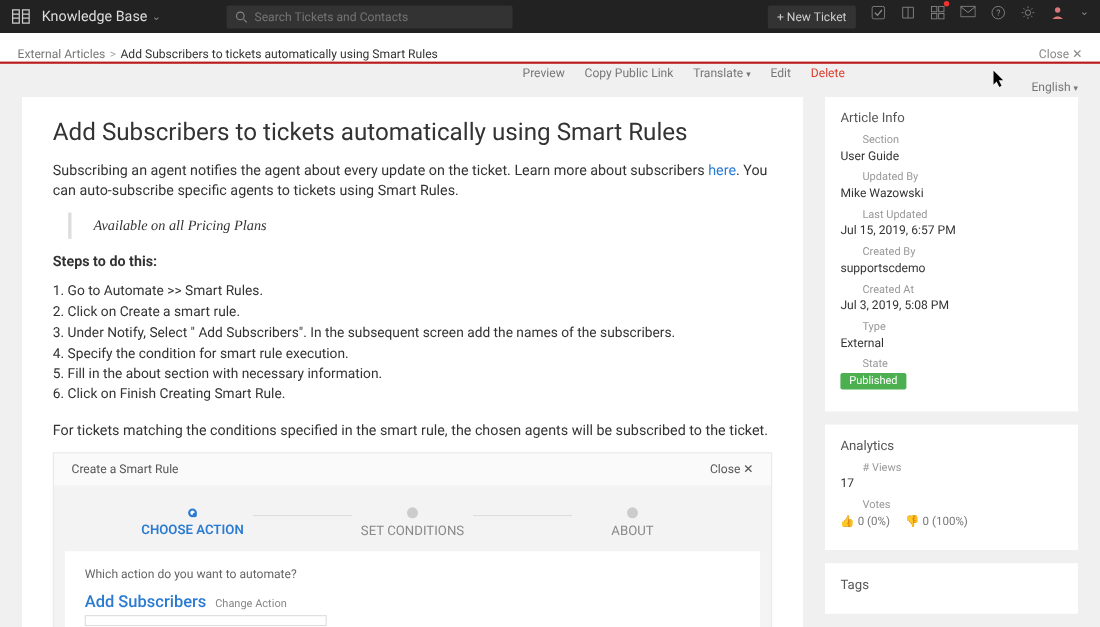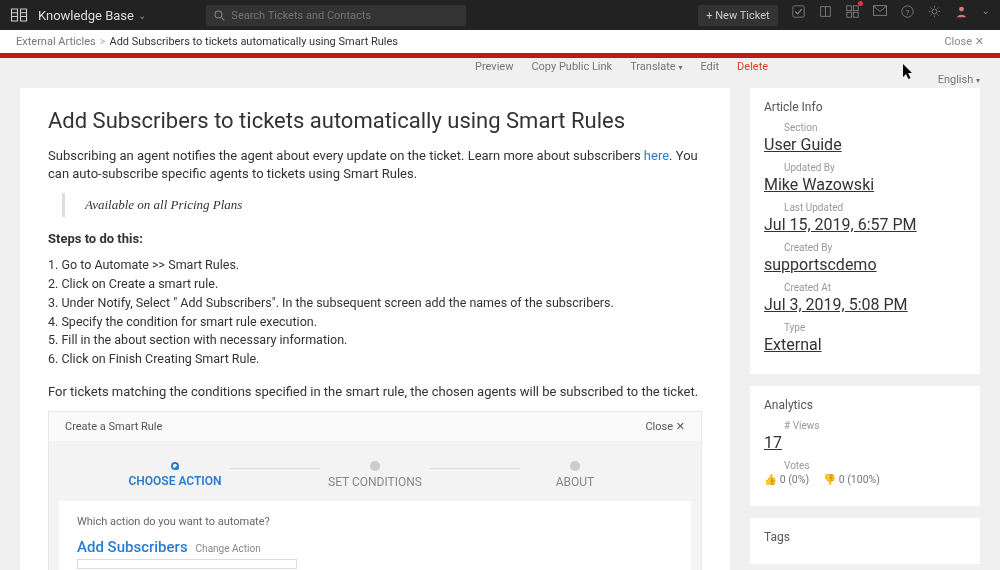--- a/index.html
+++ b/index.html
@@ -8,21 +8,21 @@
   .topbar { background: #222; height: 30px; display: flex; align-items: center; padding: 0 10px; color: #aaa; font-size: 12px; }
   .topbar .logo { margin-right: 10px; display:flex; align-items:center;}
   .topbar .kb-title { color: #ddd; font-size: 13px; margin-right: 4px; }
   .topbar .chev { font-size:10px; color:#888; margin-right: 60px;}
   .topbar .search { background: #333; display: flex; align-items: center; padding: 4px 8px; border-radius: 2px; width: 260px; }
   .topbar .search input { background: transparent; border: none; color: #999; font-size: 11px; width: 100%; outline:none;}
   .topbar .right { margin-left: auto; display: flex; align-items: flex-start; gap: 14px; padding-left: 28px; }
   .newticket { background: #333; padding: 4px 8px; color: #ccc; font-size: 11px; border-radius:2px; }
   .topbar .icon { font-size: 12px; color: #888; }
   
-  .crumb-bar { background: #fff; height: 28px; border-bottom: 5px solid #b91c1c; display: flex; align-items: center; padding: 0 16px; font-size: 11px; color: #888; }
+  .crumb-bar { background: #fff; height: 28px; border-bottom: 2px solid #b91c1c; display: flex; align-items: flex-end; padding: 0 16px; font-size: 11px; color: #888; }
   .crumb-bar a { color: #777; text-decoration: none; }
   .crumb-bar .sep { margin: 0 4px; color:#aaa; }
   .crumb-bar .current { color: #333; }
   .crumb-bar .close { margin-left: auto; color: #888; cursor:pointer; }
   
   .action-bar { height: 30px; display:flex; align-items:center; justify-content:flex-end; padding:0 20px; font-size:11px; color:#777; gap:18px; }
   .action-bar .del { color:#dc3e2e; }
   .action-bar .lang { margin-left:auto; }
   .action-row { display:flex; width:100%;flex-direction:column;}
   .action-left { display:flex; gap:18px; margin-left: 455px;}
@@ -54,21 +54,21 @@
   .embed-q { font-size:11px; color:#666; margin-bottom:10px;}
   .embed-action { display:flex; align-items:baseline; gap:8px; margin-bottom:3px;}
   .embed-action strong { color:#2a7bd1; font-size:15px; font-weight:500;}
   .embed-action span { font-size:10px; color:#888;}
   .chips { border:1px solid #ddd; width:220px; padding:4px; display:flex; gap:4px;}
   
   .panel { background:#fff; padding:12px 14px; font-size:11px;}
   .panel h4 { font-size:12px; font-weight:400; color:#555; margin-bottom:8px;}
   .panel .field { margin-bottom:8px;}
   .panel .label { color:#999; font-size:10px; margin-bottom:2px;margin-left:20px;}
-  .panel .value { color:#333; font-size:16px;text-decoration:underline;}
+  .panel .value { color:#333; font-size:11px;}
   .badge { background:#4caf50; color:#fff; padding:2px 8px; font-size:10px; border-radius:2px; display:inline-block;}
   .votes { display:flex; gap:14px; color:#777; font-size:10.5px;text-align:center;}
   .cursor { position:absolute; top:64px; left:903px; font-size:12px; color:#000; pointer-events:none;}
   svg { display:block;}
 </style>
 </head>
 <body>
 
 <div class="topbar">
   <span class="logo">
@@ -232,20 +232,21 @@
           <div class="value">supportscdemo</div>
         </div>
       <div class="field">
           <div class="label">Created At</div>
           <div class="value">Jul 3, 2019, 5:08 PM</div>
         </div>
       <div class="field">
           <div class="label">Type</div>
           <div class="value">External</div>
         </div>
+      <div class="field"><div class="label">State</div><span class="badge">Published</span></div>
     </div>
 
     <div class="panel">
       <h4>Analytics</h4>
       <div class="field">
           <div class="label"># Views</div>
           <div class="value">17</div>
         </div>
       <div class="field">
         <div class="label">Votes</div>

